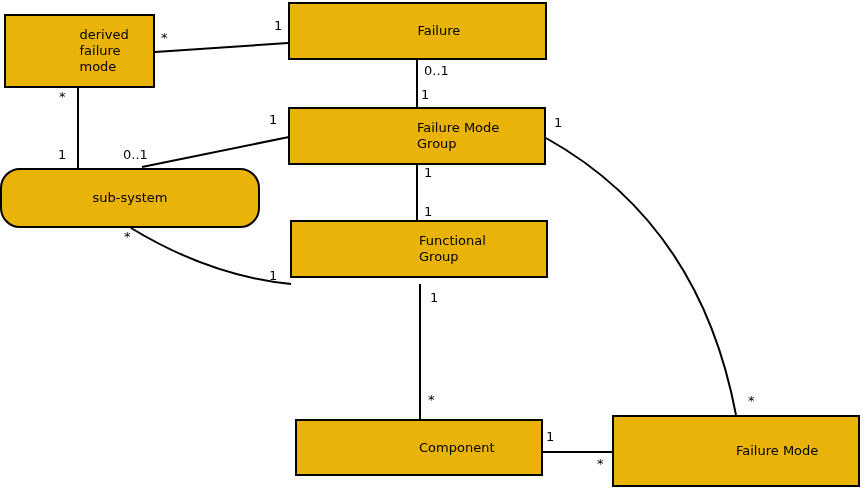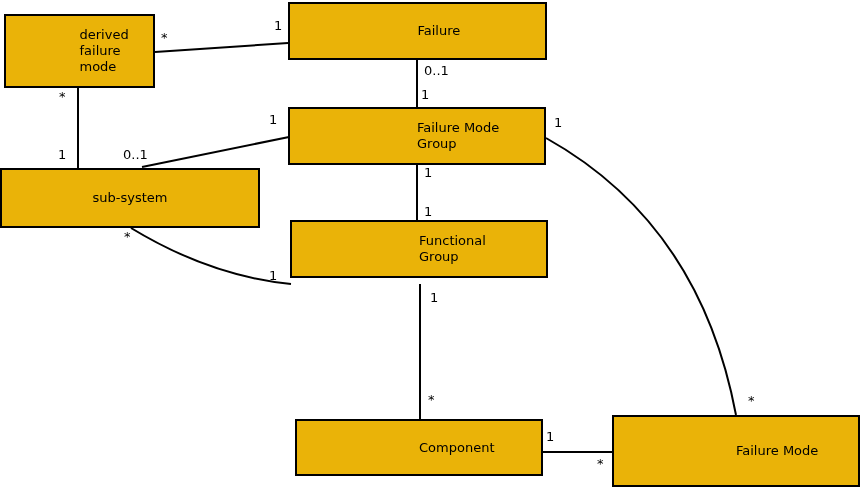--- a/index.html
+++ b/index.html
@@ -79,21 +79,21 @@
     </div>
   </div>
 
   <div class="node" style="left:288px; top:107px; width:258px; height:58px;">
     <div class="node-label">
       <div>Failure Mode</div>
       <div>Group</div>
     </div>
   </div>
 
-  <div class="node" style="left:0px; top:168px; width:260px; height:60px;">
+  <div class="node" style="left:0px; top:168px; width:260px; height:60px;border-radius:20px;">
     <div class="node-label centered">
       <div>sub-system</div>
     </div>
   </div>
 
   <div class="node" style="left:290px; top:220px; width:258px; height:58px;">
     <div class="node-label">
       <div>Functional</div>
       <div>Group</div>
     </div>

